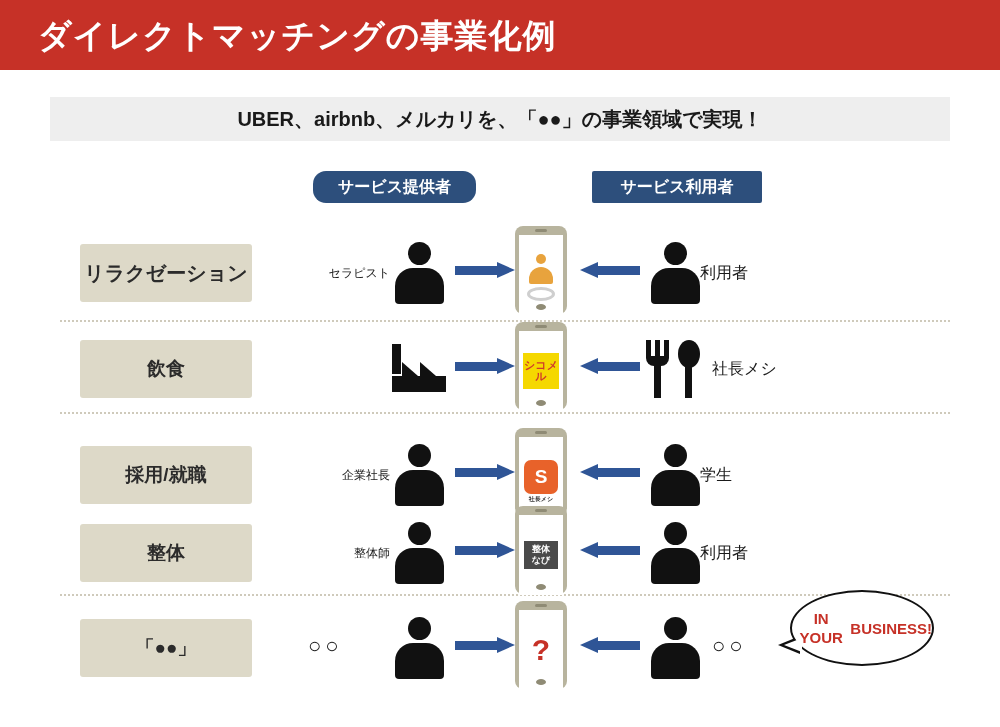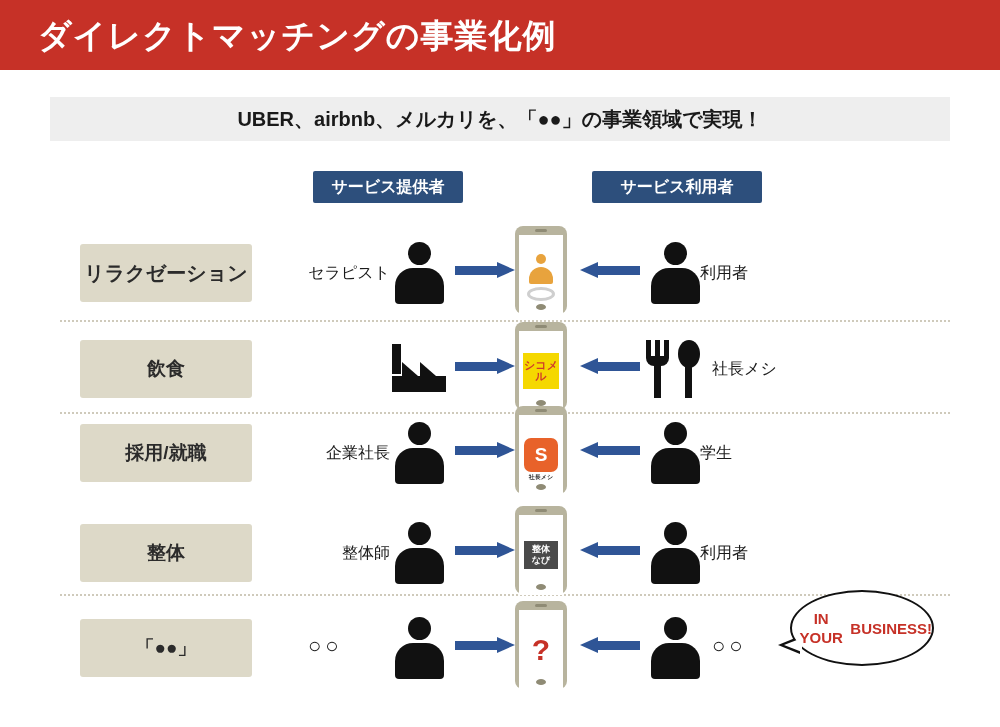--- a/index.html
+++ b/index.html
@@ -62,33 +62,33 @@
     position: absolute;
     height: 32px;
     line-height: 32px;
     background: #2d4f7c;
     color: #ffffff;
     font-size: 16px;
     font-weight: bold;
     text-align: center;
     border-radius: 2px;
   }
-  .col-header.provider { left: 313px; top: 171px; width: 150px; }
+  .col-header.provider { left: 313px; top: 171px; width: 163px; border-radius: 13px; }
   .col-header.user     { left: 592px; top: 171px; width: 170px; }
 
   
   .row {
     position: absolute;
     left: 0;
     width: 1000px;
     height: 96px;
   }
   .row.r0 { top: 226px; }
   .row.r1 { top: 322px; }
-  .row.r2 { top: 406px; }
+  .row.r2 { top: 428px; }
   .row.r3 { top: 506px; padding-left: 8px; }
   .row.r4 { top: 601px; }
 
   .divider {
     position: absolute;
     left: 60px;
     width: 890px;
     height: 0;
     border-top: 2px dotted #cfcabb;
   }
@@ -114,21 +114,21 @@
   }
   .cat.small { font-size: 20px; }
 
   
   .left-label {
     position: absolute;
     left: 280px;
     top: 32px;
     width: 110px;
     text-align: right;
-    font-size: 16px;
+    font-size: 12px;
     color: #1a1a1a;
     line-height: 30px;
   }
   
   .right-label {
     position: absolute;
     left: 700px;
     top: 32px;
     width: 200px;
     text-align: left;

